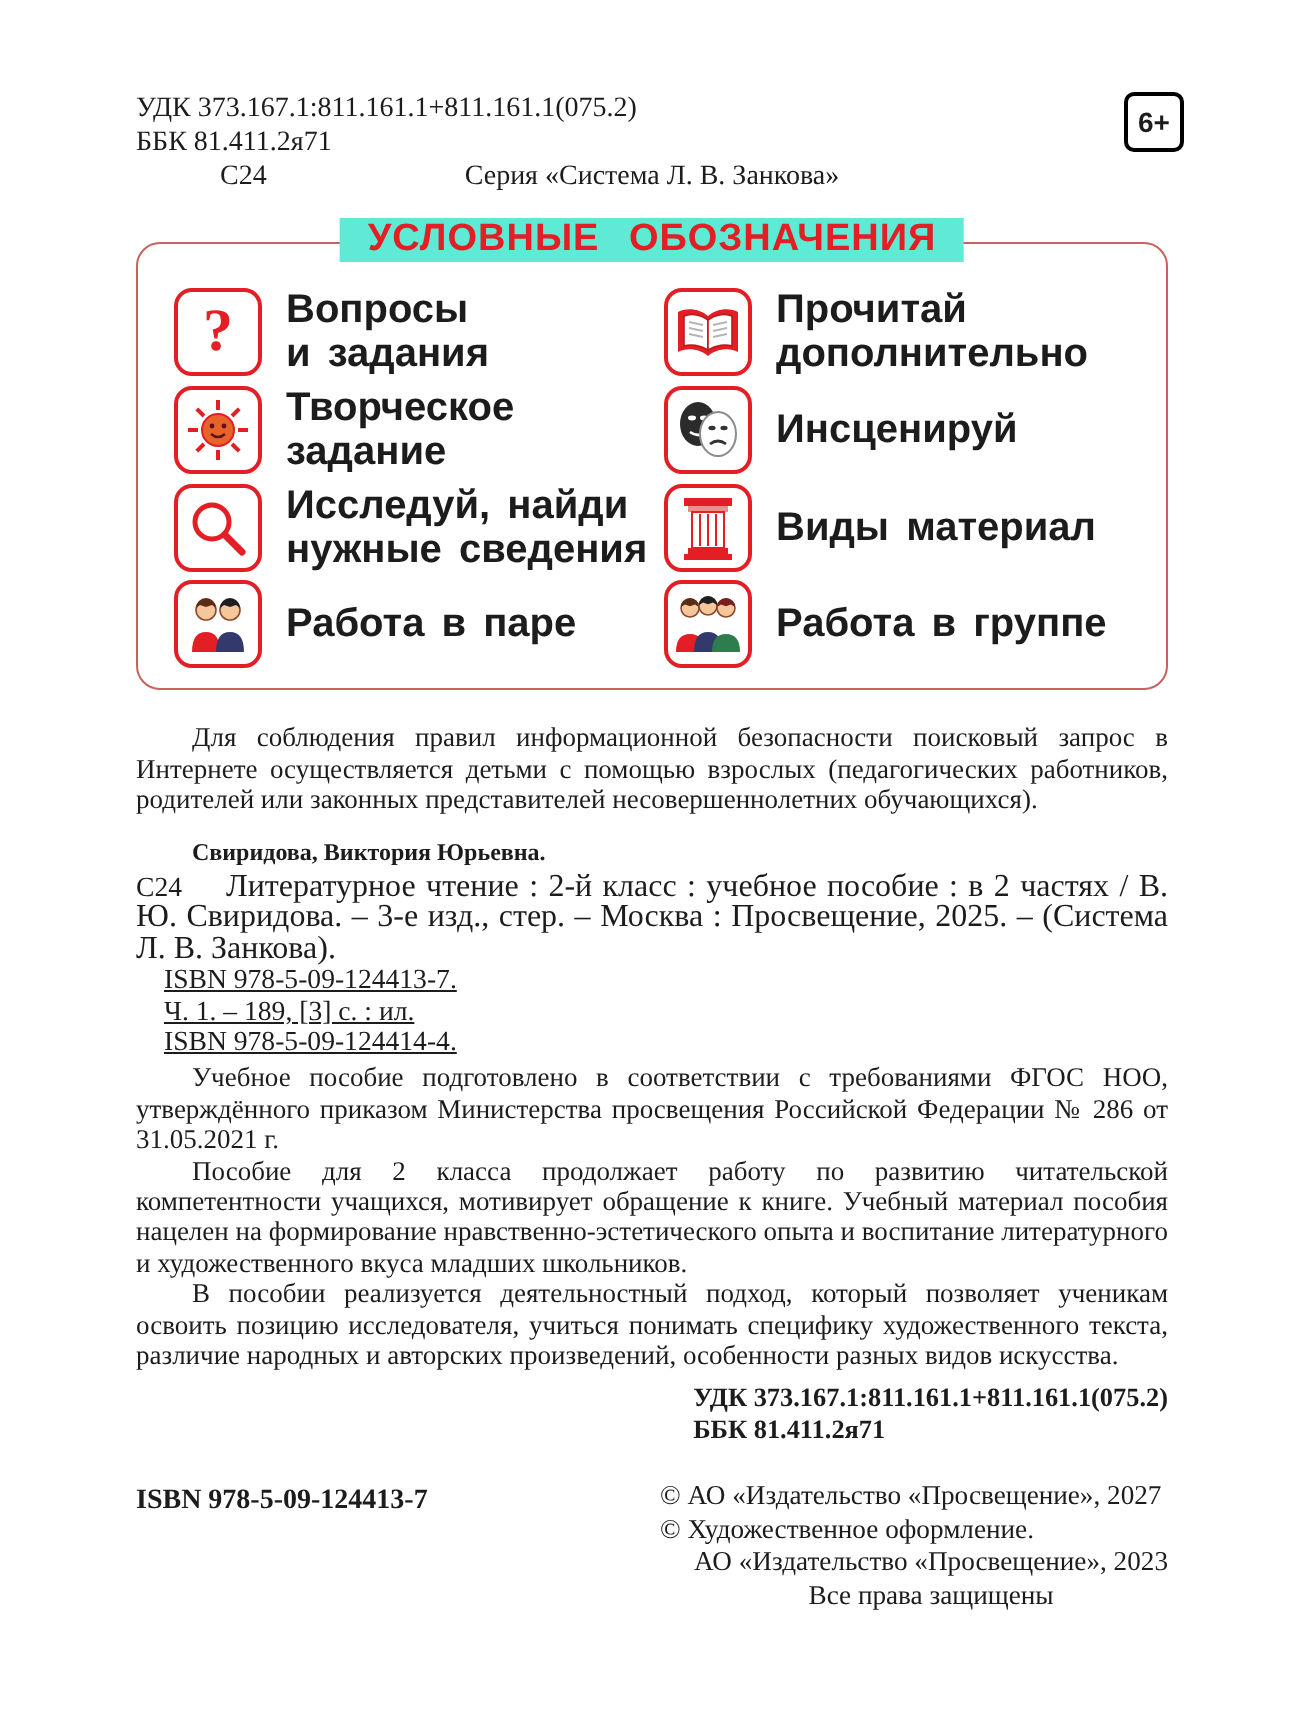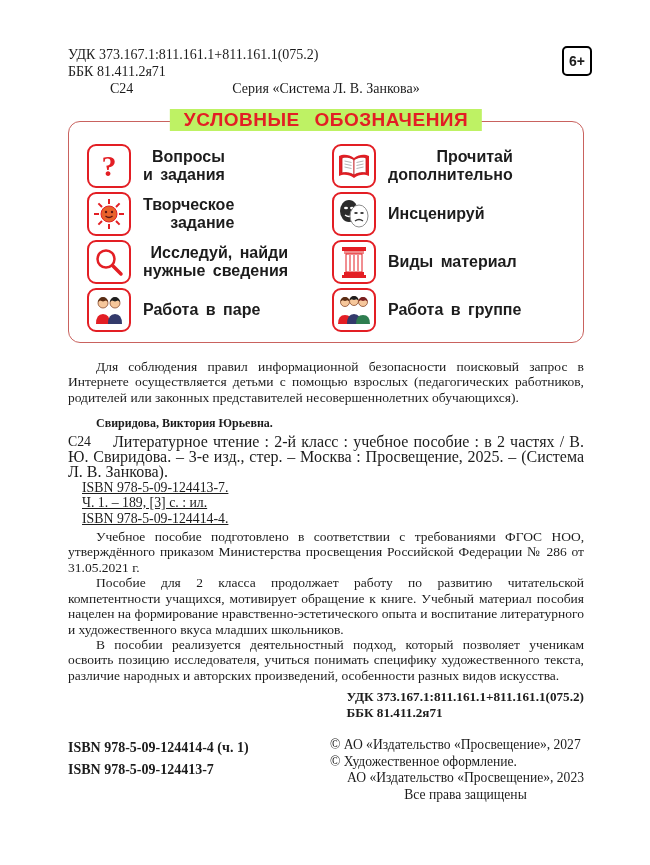--- a/index.html
+++ b/index.html
@@ -25,34 +25,34 @@
   }
 
   
   .legend {
     position:relative; margin-top:24px;
     border:1.6px solid #c9625e; border-radius:12px;
     padding:22px 10px 10px 18px;
   }
   .legend-title {
     position:absolute; top:-13px; left:50%; transform:translateX(-50%);
-    background:#bef264; padding:0 14px; white-space:nowrap;
+    background:#5eead4; padding:0 14px; white-space:nowrap;
     color:#e31e24; font-family:"Liberation Sans", sans-serif;
     font-weight:bold; font-size:19px; letter-spacing:0.5px; word-spacing:9px;
   }
   .legend-grid { display:grid; grid-template-columns:1fr 1fr; row-gap:4px; column-gap:4px; }
   .legend-item { display:flex; align-items:center; gap:12px; min-height:44px; }
   .legend-icon {
     width:44px; height:44px; flex:none; box-sizing:border-box;
     border:2.4px solid #e31e24; border-radius:9px; background:#fff;
     display:flex; align-items:center; justify-content:center;
   }
   .legend-label {
     font-family:"Liberation Sans", sans-serif; font-weight:bold;
-    font-size:16px; line-height:1.12; white-space:pre-line; word-spacing:3px;text-align:right;
+    font-size:20px; line-height:1.12; white-space:pre-line; word-spacing:3px;
   }
   .qmark { color:#e31e24; font-family:"Liberation Serif", serif; font-weight:bold; font-size:30px; line-height:1; }
 
   
   .para { font-size:13.5px; line-height:15.4px; text-align:justify;
     text-indent:28px; margin:0; }
   .safety { margin-top:16px; }
   .author { font-weight:bold; font-size:12px; line-height:15.4px;
     text-indent:28px; margin-top:11px; }
   .bib { position:relative; margin-top:2px; }
@@ -235,21 +235,20 @@
 
   <div class="udk-right-wrap">
     <div class="udk-inner">
       <div>УДК 373.167.1:811.161.1+811.161.1(075.2)</div>
       <div>ББК 81.411.2я71</div>
     </div>
   </div>
 
   <div class="footer">
     <div class="isbn-block">
-      <div>ISBN 978-5-09-124414-4 (ч. 1)</div>
       <div>ISBN 978-5-09-124413-7</div>
     </div>
     <div class="copy-block">
       <div>© АО «Издательство «Просвещение», 2027</div>
       <div>© Художественное оформление.</div>
       <div class="copy-indent">АО «Издательство «Просвещение», 2023</div>
       <div class="copy-indent">Все права защищены</div>
     </div>
   </div>
 

